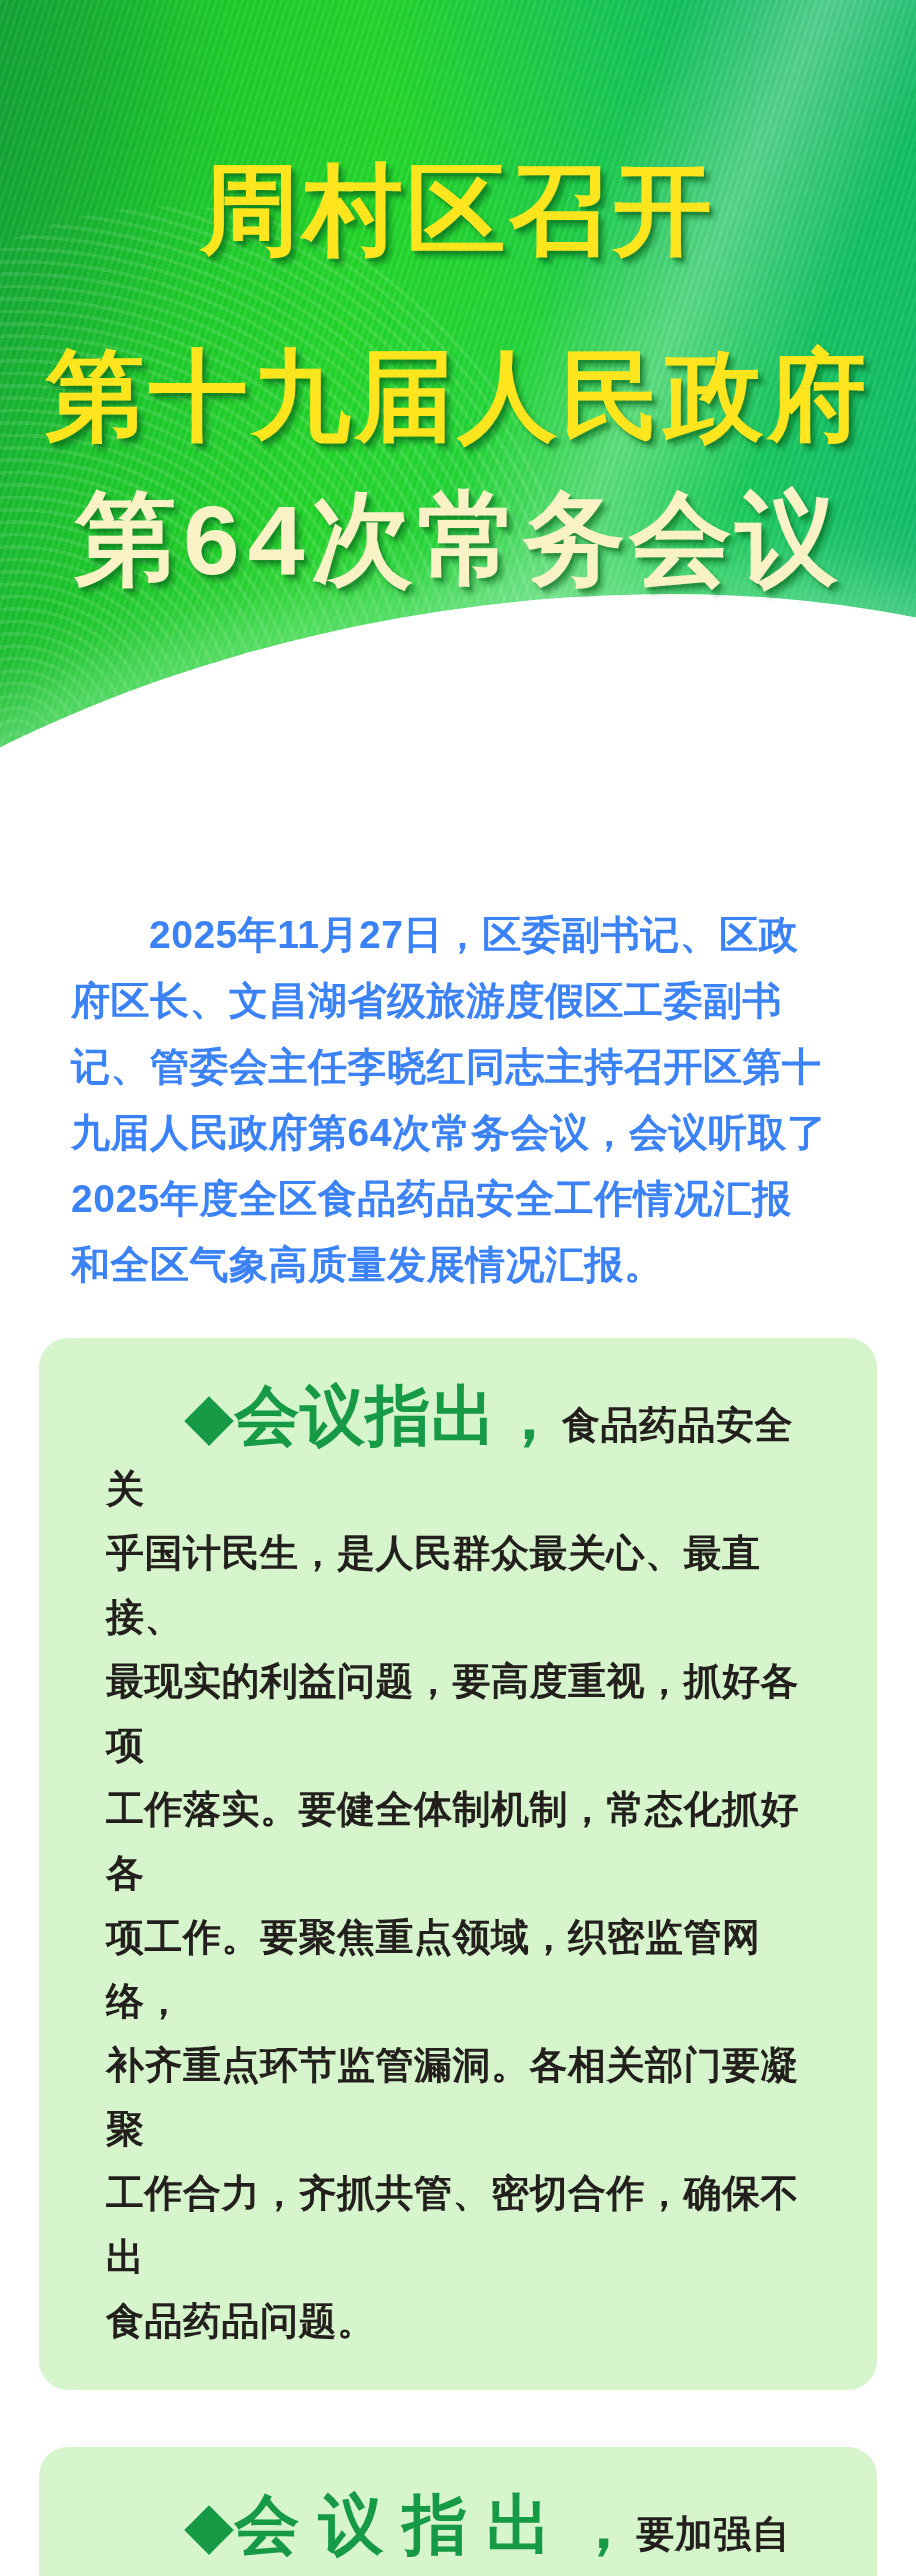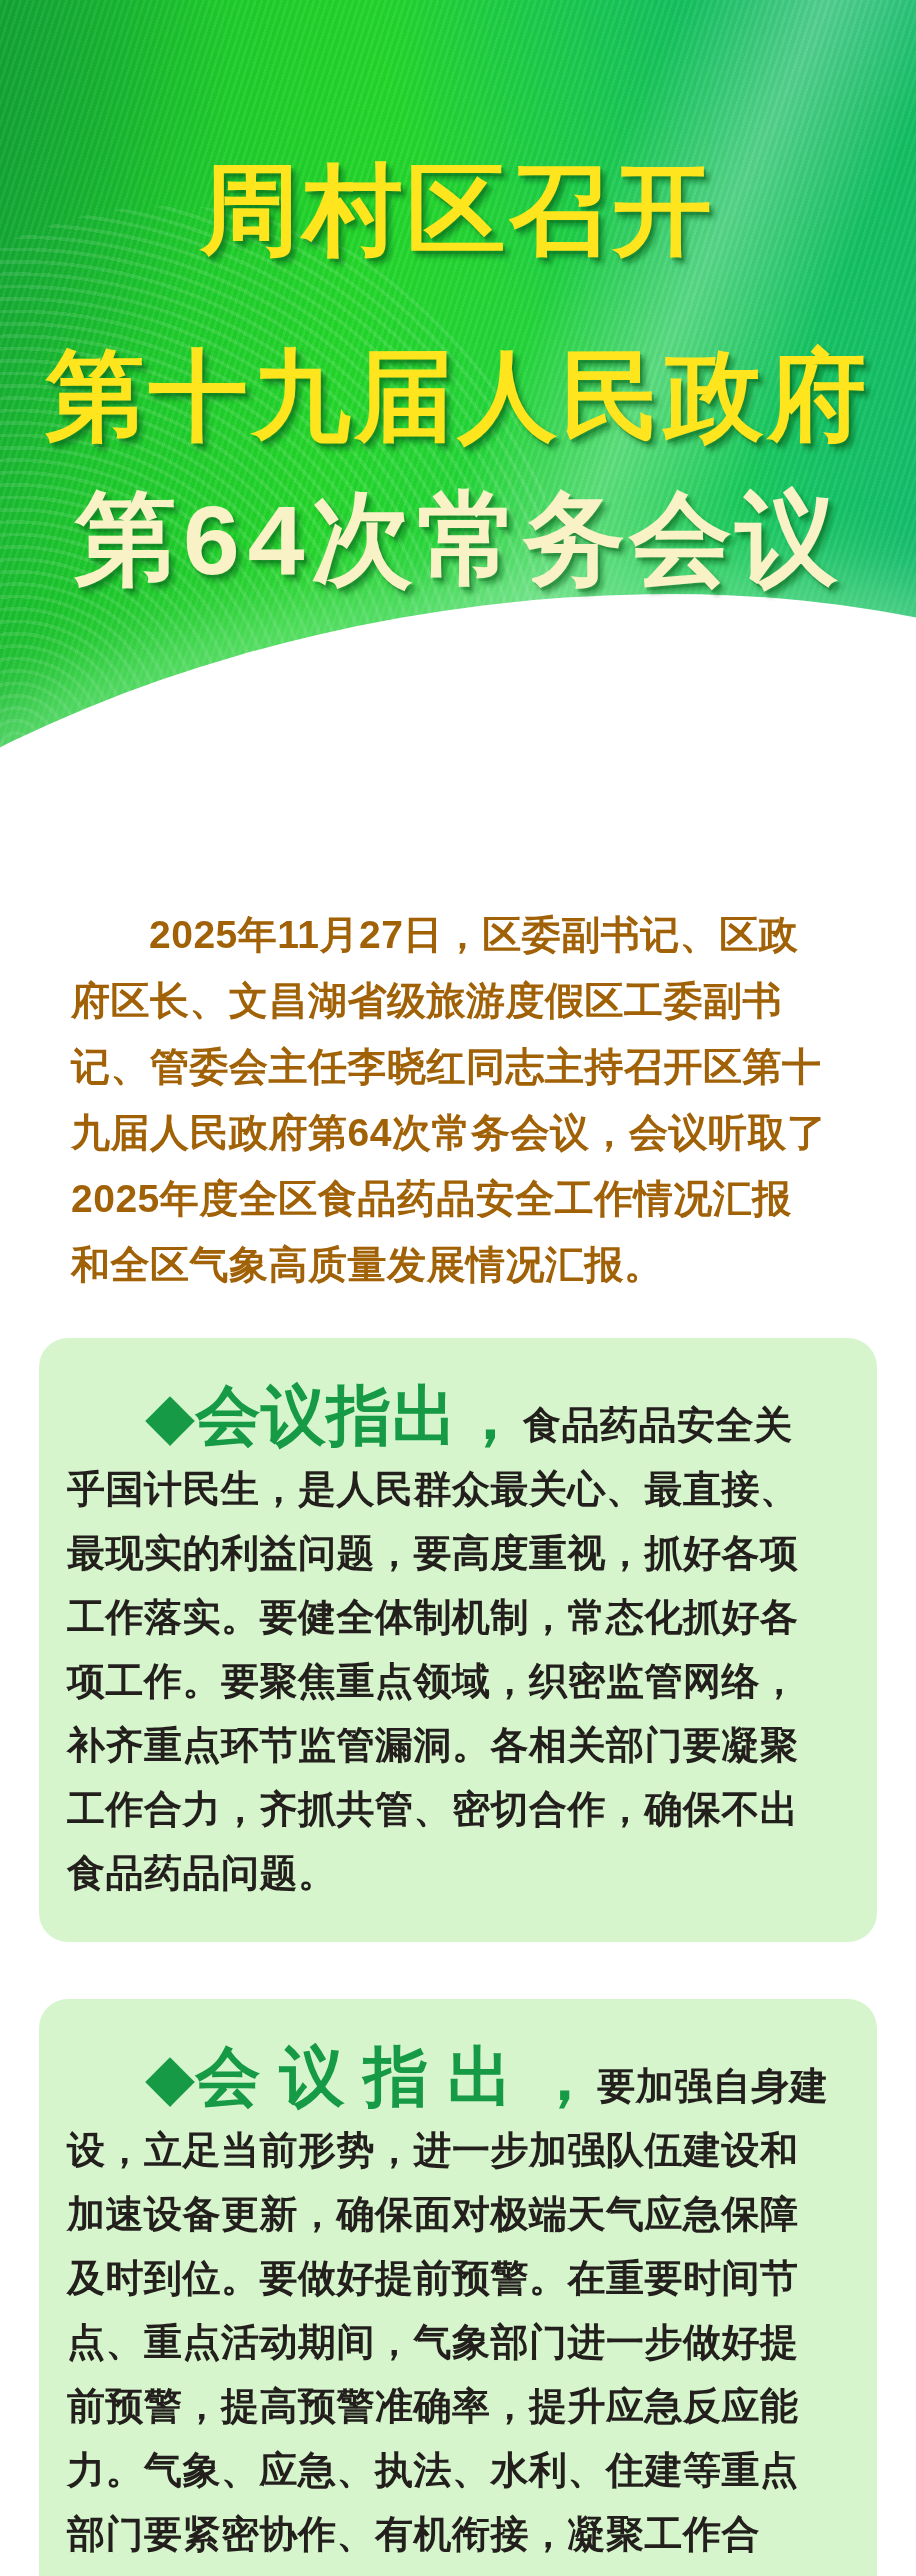--- a/index.html
+++ b/index.html
@@ -59,33 +59,33 @@
     color:#f8f2c6;
     font-size:102px;
     line-height:111px;
     text-shadow:5.2px 6.2px 5.2px rgba(0,88,22,.45), 2.1px 2.6px 0 rgba(24,120,40,.30);
     margin-top:15px;
   }
   
   .content{position:relative;z-index:2;}
   .intro{
     margin:47px 71px 0 71px;
-    color:#a16207;
+    color:#3b82f6;
     font-size:39px;
     line-height:66px;
     font-weight:700;
     letter-spacing:0.5px;
     text-indent:2em;
     white-space:pre-line;
   }
   .card{
     margin:57px 39px 0 39px;
     background:#d6f5cd;
     border-radius:29px;
-    padding:37px 28px;
+    padding:37px 67px;
   }
   .card.first{margin-top:40px;}
   .card p{margin:0;}
   .card-text{
     color:#231f1c;
     font-size:38px;
     line-height:64px;
     font-weight:700;
     letter-spacing:0.5px;
   }

